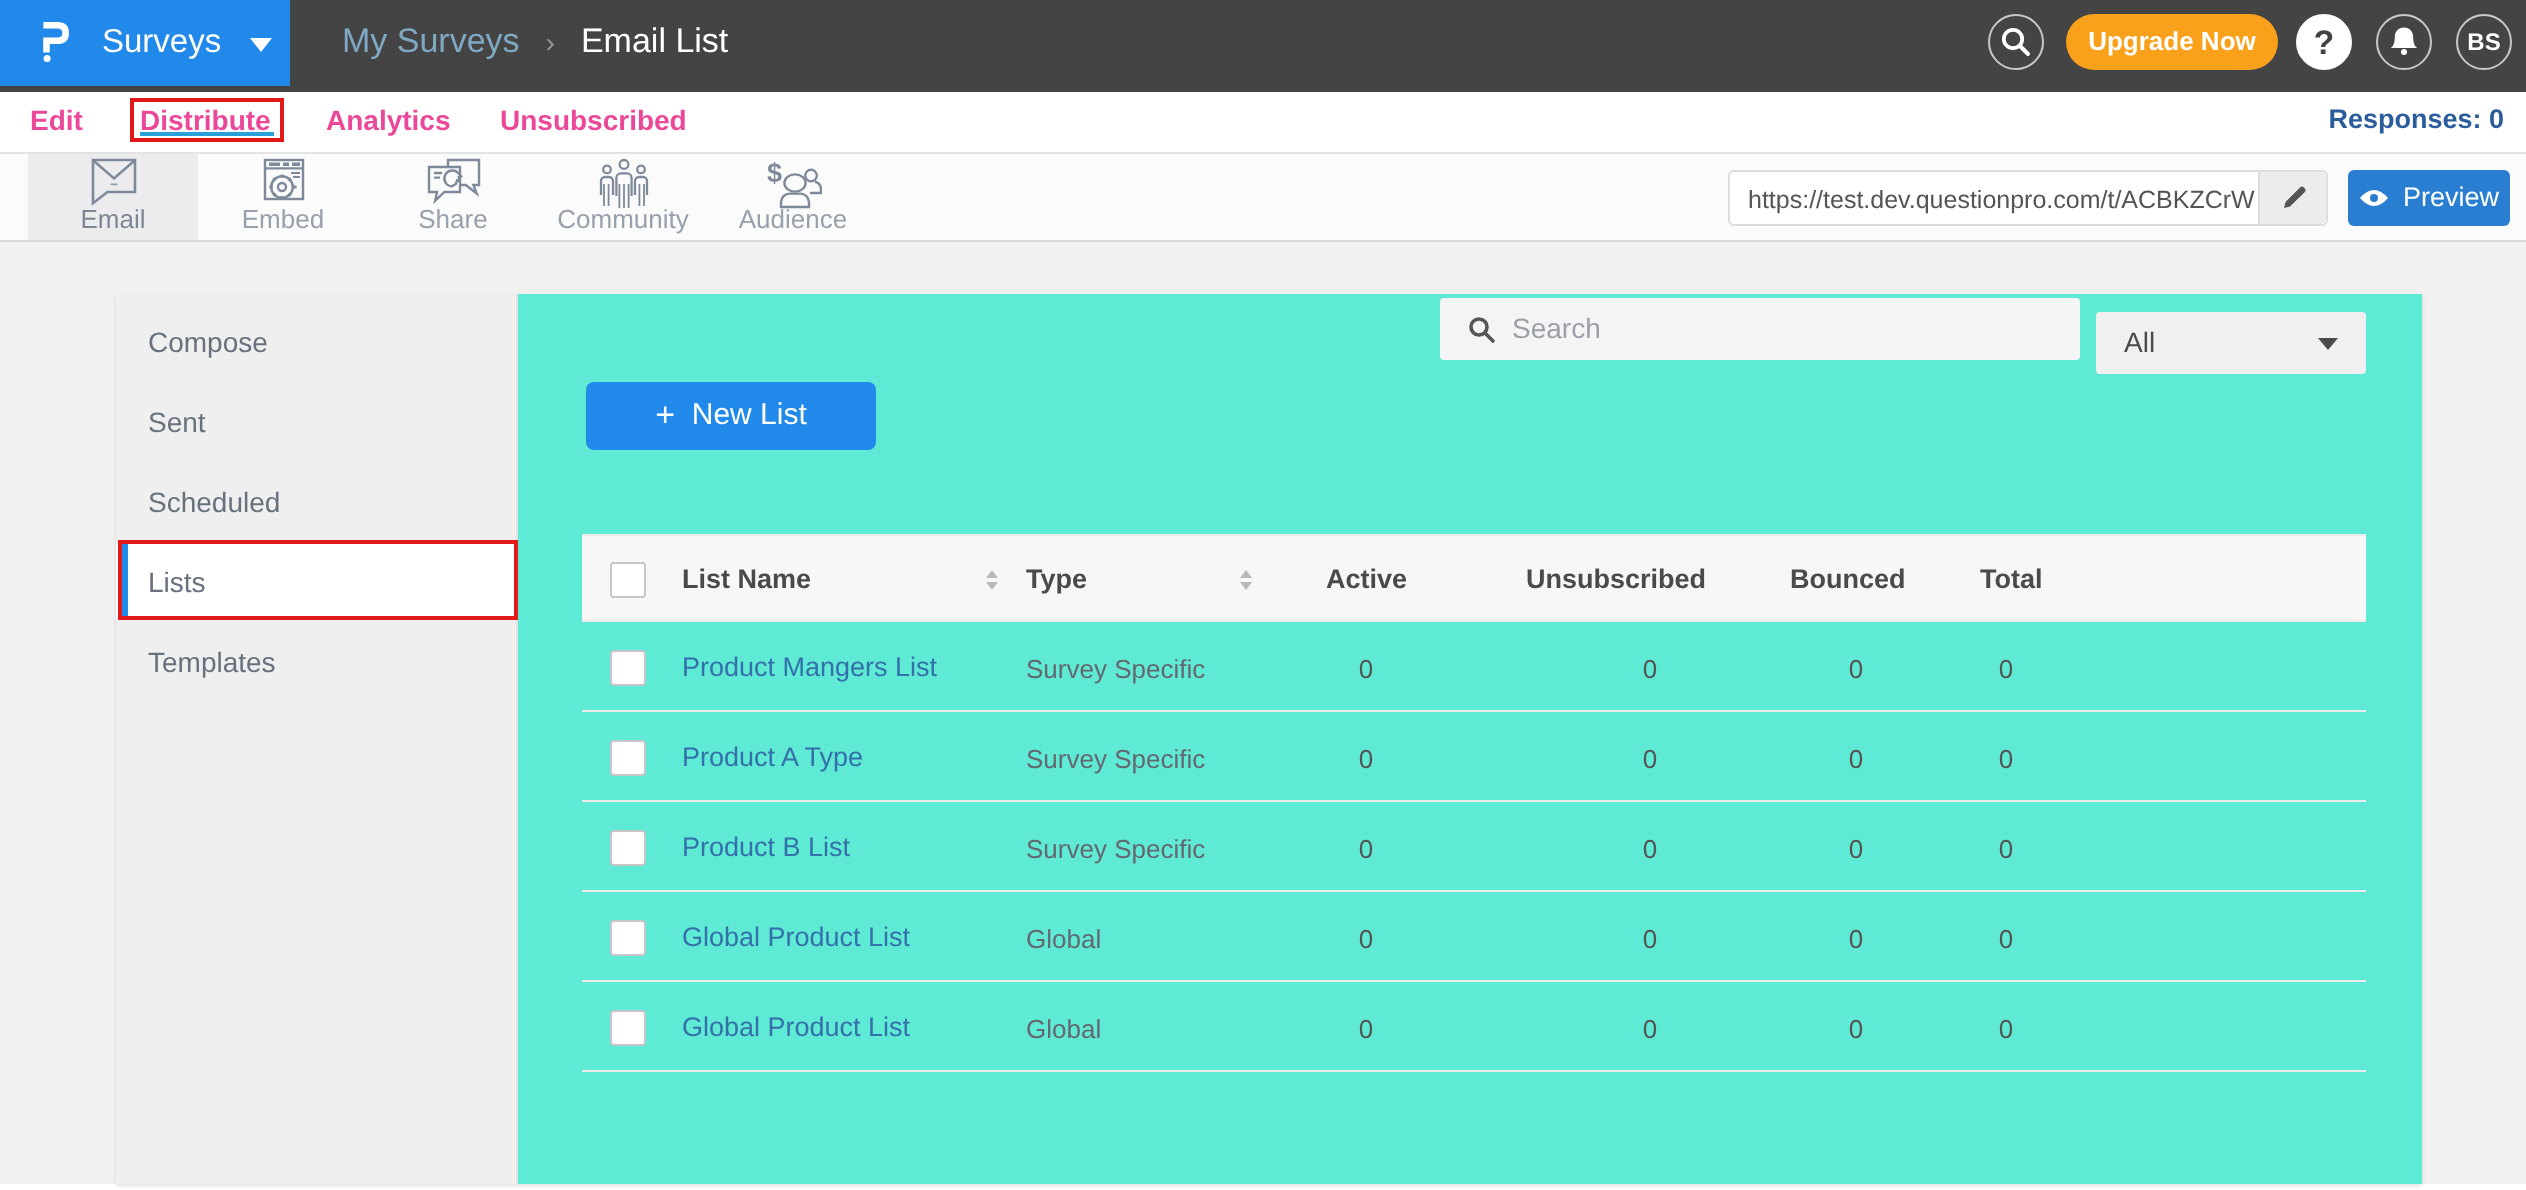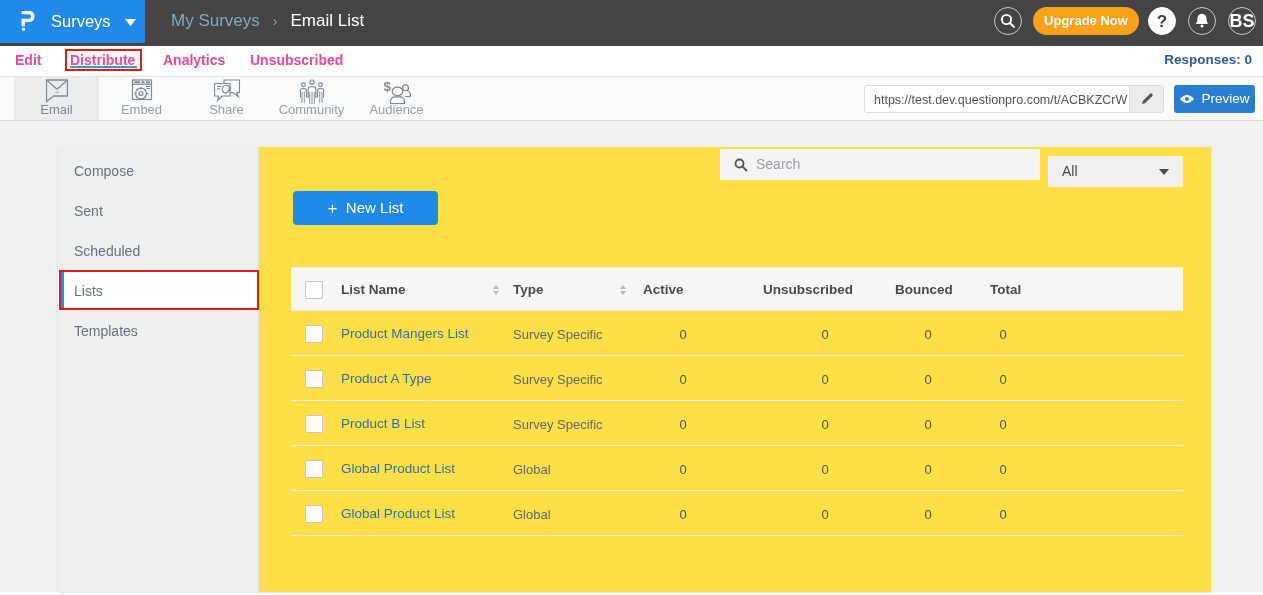--- a/index.html
+++ b/index.html
@@ -7,40 +7,40 @@
 
 #topbar { position:absolute; left:0; top:0; width:1263px; height:46px; background:#444445; }
 #logoarea { position:absolute; left:0; top:0; width:145px; height:43px; background:#2189e9; }
 #surveys { position:absolute; left:51px; top:12px; color:#fff; font-size:16.5px; }
 #breadcrumb { position:absolute; left:171px; top:11px; font-size:17px; color:#fff; }
 #breadcrumb .mys { color:#7fa9c3; }
 #breadcrumb .sep { color:#9a9a9a; font-size:14px; padding:0 13px; }
 .circ { position:absolute; top:7px; width:28px; height:28px; border-radius:50%; border:1px solid #c8c8c8; }
 #upgrade { position:absolute; left:1033px; top:7px; width:106px; height:28px; border-radius:14px; background:#f9a11b; color:#fff; font-size:13px; font-weight:bold; text-align:center; line-height:28px; }
 #helpc { background:#fff; border-color:#fff; color:#434345; font-weight:bold; font-size:17px; text-align:center; line-height:27px; }
-#bsc { color:#fff; font-weight:bold; font-size:18px; text-align:center; line-height:27px; }
+#bsc { color:#fff; font-weight:bold; font-size:12px; text-align:center; line-height:27px; }
 
 #tabbar { position:absolute; left:0; top:46px; width:1263px; height:31px; background:#fff; border-bottom:1px solid #e4e4e4; }
 .tab { position:absolute; top:6px; font-size:14px; font-weight:bold; color:#ec4899; }
 #distbox { position:absolute; left:65px; top:3px; width:77px; height:22px; border:2px solid #e11919; }
 #distu { position:absolute; left:70px; top:20px; width:67px; height:2px; background:#2aa0db; }
 #resp { position:absolute; right:11px; top:6px; font-size:13.5px; font-weight:bold; color:#2b5c9b; }
 
 #iconbar { position:absolute; left:0; top:77px; width:1263px; height:44px; background:#fbfbfc; border-bottom:1px solid #d8d9db; }
 .ic { position:absolute; top:0; height:43px; text-align:center; color:#8d97a5; }
 .ic .lbl { position:absolute; left:0; right:0; bottom:3px; font-size:13px; color:#98a0ac; }
 .ic svg { position:absolute; top:2px; left:50%; transform:translateX(-50%); }
 #ic-email { left:14px; width:85px; background:#ececee; }
 #urlwrap { position:absolute; left:864px; top:8px; width:300px; height:28px; background:#fff; border:1px solid #ddd; border-radius:3px; }
 #urltext { position:absolute; left:9px; top:6.5px; font-size:12.5px; color:#545454; white-space:nowrap; }
 #pencil { position:absolute; right:0; top:0; width:34px; height:26px; background:#ececec; border-left:1px solid #ddd; border-radius:0 3px 3px 0; text-align:center; }
 #preview { position:absolute; left:1174px; top:8px; width:81px; height:28px; background:#2a7ed2; border-radius:3px; color:#fff; font-size:13.5px; text-align:center; line-height:28px; }
 
 #contentbg { position:absolute; left:0; top:121px; width:1263px; height:471px; background:#f1f1f2; }
-#card { position:absolute; left:58px; top:147px; width:1153px; height:445px; background:#fde047; box-shadow:0 1px 2px rgba(0,0,0,0.12); }
+#card { position:absolute; left:58px; top:147px; width:1153px; height:445px; background:#5eead4; box-shadow:0 1px 2px rgba(0,0,0,0.12); }
 #sidebar { position:absolute; left:0; top:0; width:201px; height:445px; background:#efefef; border-right:1px solid #e2e2e2; }
 .sitem { position:absolute; left:16px; font-size:14px; color:#68717d; }
 #lists-sel { position:absolute; left:0; top:125px; width:201px; height:37px; background:#fff; }
 #lists-bar { position:absolute; left:1px; top:0; width:4.5px; height:37px; background:#2189e9; }
 #lists-red { position:absolute; left:1px; top:123px; width:200px; height:40px; border:2px solid #e11919; }
 
 #searchbox { position:absolute; left:662px; top:2px; width:320px; height:31px; background:#f4f4f5; border-radius:2px; }
 #searchbox .ph { position:absolute; left:36px; top:7px; font-size:14px; color:#9aa0a6; }
 #alldd { position:absolute; left:990px; top:9px; width:135px; height:31px; background:#f0f0f1; border-radius:2px; }
 #alldd .t { position:absolute; left:14px; top:7px; font-size:14px; color:#4a4a4a; }
@@ -206,21 +206,21 @@
       <div class="hc" style="left:50px">List Name</div>
       <div class="sort" style="left:202px">
           <i class="u"></i>
           <i class="d"></i>
         </div>
       <div class="sort" style="left:329px">
           <i class="u"></i>
           <i class="d"></i>
         </div>
       <div class="hc" style="left:222px">Type</div>
-      <div class="hc" style="left:352px">Active</div>
+      <div class="hc" style="left:372px">Active</div>
       <div class="hc" style="left:472px">Unsubscribed</div>
       <div class="hc" style="left:604px">Bounced</div>
       <div class="hc" style="left:699px">Total</div>
     </div>
     <div class="trow" style="top:45px">
       <div class="cb"></div>
       <div class="lname">Product Mangers List</div>
       <div class="ltype">Survey Specific</div>
       <div class="num" style="left:372px">0</div>
       <div class="num" style="left:514px">0</div>

